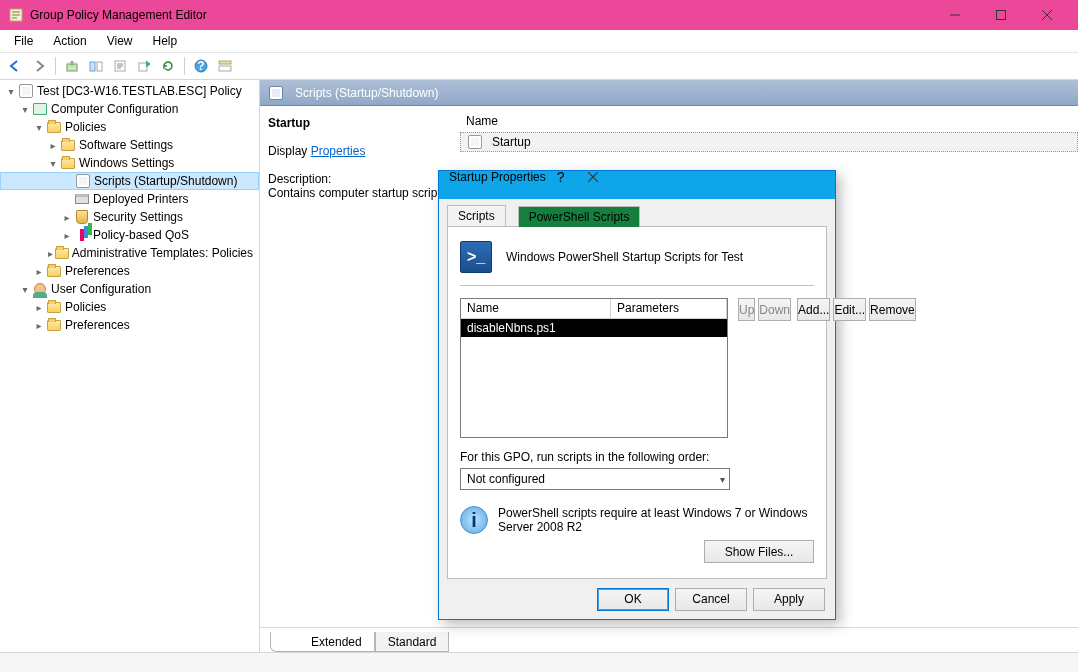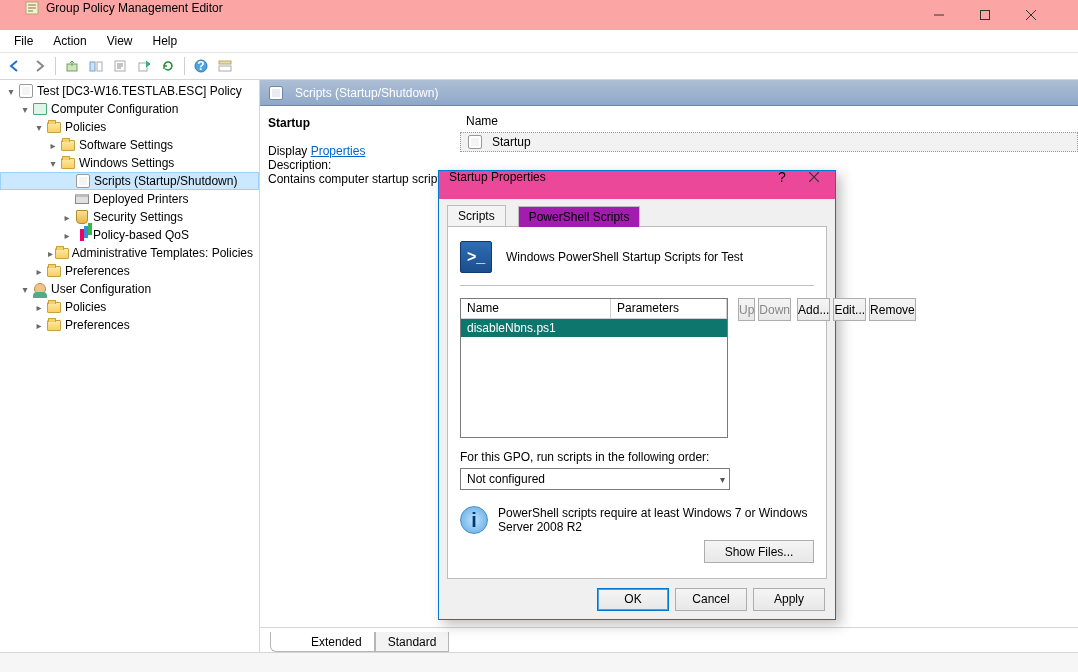--- a/index.html
+++ b/index.html
@@ -1,17 +1,17 @@
 <!DOCTYPE html>
 <html><head>
 <meta charset="utf-8">
 <style>
   * { box-sizing: border-box; font-family: "Segoe UI", Tahoma, sans-serif; font-size: 12px; }
   body { margin:0; padding:0; width:1078px; height:672px; background:#fff; overflow:hidden; position:relative; color:#000; }
-  .titlebar { height:30px; display:flex; align-items:flex-start; padding:0 24px; justify-content:space-between; background:#fca5a5; }
+  .titlebar { height:30px; display:flex; align-items:center; padding:0 8px; justify-content:space-between; background:#ec4899; }
   .titlebar-left { display:flex; align-items:center; gap:6px; }
   .app-icon { width:16px; height:16px; display:flex; align-items:center; justify-content:center; }
   .window-controls { display:flex; }
   .winbtn { width:46px; height:30px; display:flex; align-items:center; justify-content:center; color:#666; }
   .menubar { height:22px; display:flex; align-items:center; padding:0 6px; gap:4px; }
   .menuitem { padding:2px 8px; }
   .toolbar { height:28px; border-top:1px solid #e6e6e6; border-bottom:1px solid #d6d6d6; display:flex; align-items:center; padding:0 4px; gap:2px; background:#fff; }
   .tbtn { width:22px; height:22px; display:flex; align-items:center; justify-content:center; border:1px solid transparent; }
   .tsep { width:1px; height:18px; background:#d0d0d0; margin:0 3px; }
   .main { display:flex; height:calc(672px - 30px - 22px - 28px - 20px); }
@@ -48,35 +48,35 @@
   .listitem.sel { background:#f2f2f2; border:1px dotted #999; }
   .tabs-bottom { height:24px; display:flex; align-items:flex-end; padding-left:10px; background:#fff; border-top:1px solid #fff; }
   .btab { padding:3px 12px 2px; border:1px solid #b5b5b5; border-top:none; background:#fff; position:relative; top:0; }
   .btab:first-child { border-radius:0 0 0 6px; }
   .btab.active { background:#fff; font-weight:normal;padding-left:40px; }
   .btab:not(.active) { background:#f3f3f3; }
   .statusbar { height:20px; border-top:1px solid #d6d6d6; background:#f6f6f6; }
 
   
   .dialog { position:absolute; left:438px; top:170px; width:398px; height:450px; background:#f0f0f0; border:1px solid #0078d7; box-shadow:5px 5px 12px rgba(0,0,0,0.25); display:flex; flex-direction:column; }
-  .dlg-title { height:28px; display:flex; align-items:center; justify-content:space-between; padding:0 6px 16px 10px; background:#ec4899; }
+  .dlg-title { height:28px; display:flex; align-items:center; justify-content:flex-start; padding:0 6px 16px 10px; background:#0ea5e9; }
   .dlg-controls { display:flex; gap:2px; }
   .dlg-cbtn { width:30px; height:24px; display:flex; align-items:center; justify-content:center; font-family:Arial, sans-serif; }
   .dlg-tabs { display:flex; padding:6px 8px 0 8px; gap:12px; }
   .dtab { padding:3px 10px; border:1px solid #bdbdbd; border-bottom:none; background:#f3f3f3; position:relative; }
-  .dtab.active { background:#a21caf; top:1px; z-index:2; }
+  .dtab.active { background:#15803d; top:1px; z-index:2; }
   .dlg-body { flex:1; margin:0 8px 0 8px; border:1px solid #bdbdbd; background:#fff; padding:10px 12px; display:flex; flex-direction:column; position:relative; }
   .ps-hdr { display:flex; align-items:center; gap:14px; padding:4px 0 12px 0; border-bottom:1px solid #c0c0c0; }
   .ps-icon { width:32px; height:32px; background:linear-gradient(#2e6db5,#1c4e8c); border:1px solid #0f3a6e; display:flex; align-items:center; justify-content:center; color:#fff; font-weight:bold; font-size:16px; border-radius:2px; }
   .list-area { display:flex; gap:10px; margin-top:12px; }
   .script-list { flex:1; border:1px solid #7a7a7a; height:140px; background:#fff; display:flex; flex-direction:column; }
   .slist-hdr { display:flex; height:20px; }
   .slist-hdr > div { padding:2px 6px; border-right:1px solid #d0d0d0; border-bottom:1px solid #d0d0d0; background:#fff; }
   .slist-row { display:flex; height:18px; align-items:center; }
-  .slist-row.selected { background:#0f766e; color:#fff;justify-content:center; }
+  .slist-row.selected { background:#000000; color:#fff;justify-content:center; }
   .slist-row > div { padding:1px 6px; }
   .btn-col { display:flex; gap:3px; width:76px; }
   .wbtn { height:23px; border:1px solid #adadad; background:linear-gradient(#f5f5f5,#e8e8e8); display:flex; align-items:center; justify-content:center; }
   .wbtn.disabled { color:#888; }
   .order-row { margin-top:12px; }
   .combo { display:flex; align-items:center; justify-content:space-between; border:1px solid #7a7a7a; background:#fff; height:22px; padding:0 4px 0 6px; margin-top:4px; width:270px; }
   .combo .chev { font-size:10px; color:#555; }
   .info-row { display:flex; gap:10px; margin-top:16px; align-items:flex-start; }
   .info-icon { width:28px; height:28px; border-radius:50%; background:radial-gradient(#bfe3ff,#5aa7e0); color:#003a70; font-weight:bold; font-size:20px; display:flex; align-items:center; justify-content:center; border:1px solid #4a90c8; }
   .showfiles-row { display:flex; justify-content:flex-end; margin-top:6px; }
@@ -326,21 +326,21 @@
   <div class="content">
     <div class="content-header">
       <span class="icon">
           <span class="scroll-icon" style="background:#e8ecf4;border-color:#6f87a8"></span>
         </span>
       <span>Scripts (Startup/Shutdown)</span>
     </div>
     <div class="content-body">
       <div class="detail-left">
         <h4>Startup</h4>
-        <div style="">
+        <div style="margin-bottom:14px">
           <span>Display </span><a href="#">Properties </a>
         </div>
         <div>Description:</div>
         <div>Contains computer startup scripts.</div>
       </div>
       <div class="detail-list">
         <div class="col-header">Name</div>
         <div class="listitem sel">
           <span class="icon">
               <span class="scroll-icon"></span>

